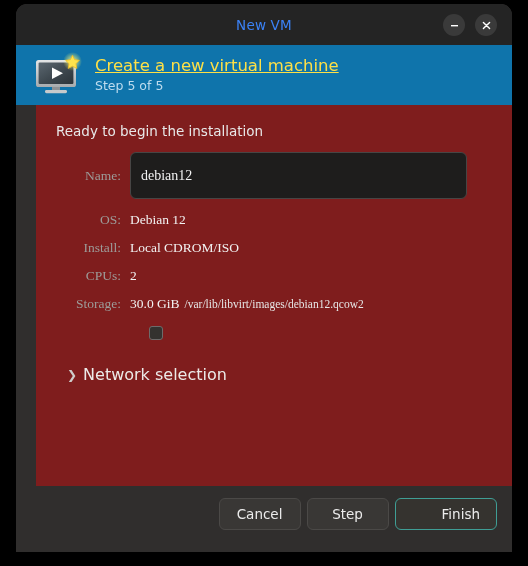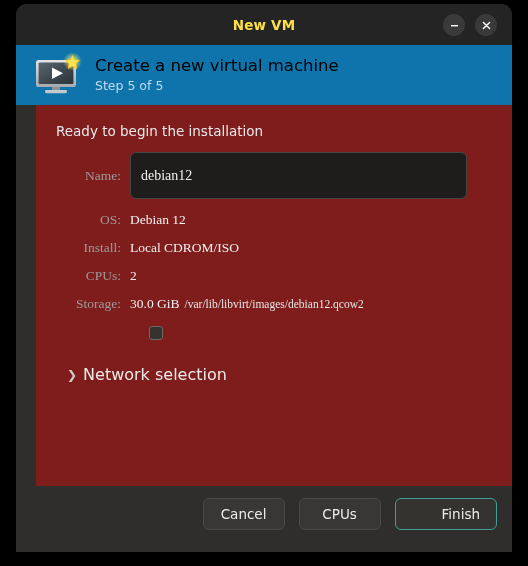--- a/index.html
+++ b/index.html
@@ -32,22 +32,22 @@
     height: 41px;
     flex: 0 0 41px;
     background: #242424;
     border-radius: 11px 11px 0 0;
     display: flex;
     align-items: center;
     justify-content: center;
   }
   #titlebar-title {
     font-size: 13.5px;
-    font-weight: bold;
-    color: #fde047;
+    font-weight: normal;
+    color: #3b82f6;
     letter-spacing: 0.2px;
   }
   .win-btn {
     position: absolute;
     top: 10px;
     width: 22px;
     height: 22px;
     border-radius: 50%;
     background: #3a3a3a;
     display: flex;
@@ -74,22 +74,23 @@
   #banner-icon {
     width: 50px;
     height: 46px;
     flex: 0 0 50px;
     position: relative;
     margin-right: 12px;
   }
   #banner-text { display: flex; flex-direction: column; justify-content: center; }
   #banner-title {
     font-size: 16.5px;
-    color: #000000;
+    color: #fde047;
     line-height: 1.25;
+    text-decoration: underline;
   }
   #banner-step {
     font-size: 12.5px;
     color: #bedcee;
     line-height: 1.3;
     margin-top: 2px;
   }
 
   
   #body {
@@ -197,21 +198,21 @@
     display: flex;
     align-items: center;
     justify-content: flex-end;
     padding: 0 15px 10px 0;
     box-sizing: border-box;
     background: #302e2d;
   }
   .btn {
     min-width: 82px;
     height: 32px;
-    margin-left: 14px;
+    margin-left: 6px;
     padding: 0 16px;
     box-sizing: border-box;
     background: #393735;
     border: 1px solid #4b4947;
     border-radius: 6px;
     color: #ececec;
     font-family: inherit;
     font-size: 13.5px;
     cursor: pointer;
     display: flex;
@@ -320,17 +321,17 @@
 
     <div id="network-expander">
       <div id="network-chevron">❯</div>
       <div id="network-label">Network selection</div>
     </div>
 
   </div>
 
   <div id="footer">
     <button class="btn" id="btn-cancel">Cancel</button>
-    <button class="btn" id="btn-back">CPUs</button>
+    <button class="btn" id="btn-back">Step</button>
     <button class="btn" id="btn-finish">Finish</button>
   </div>
 
 </div>
 
 </body></html>

